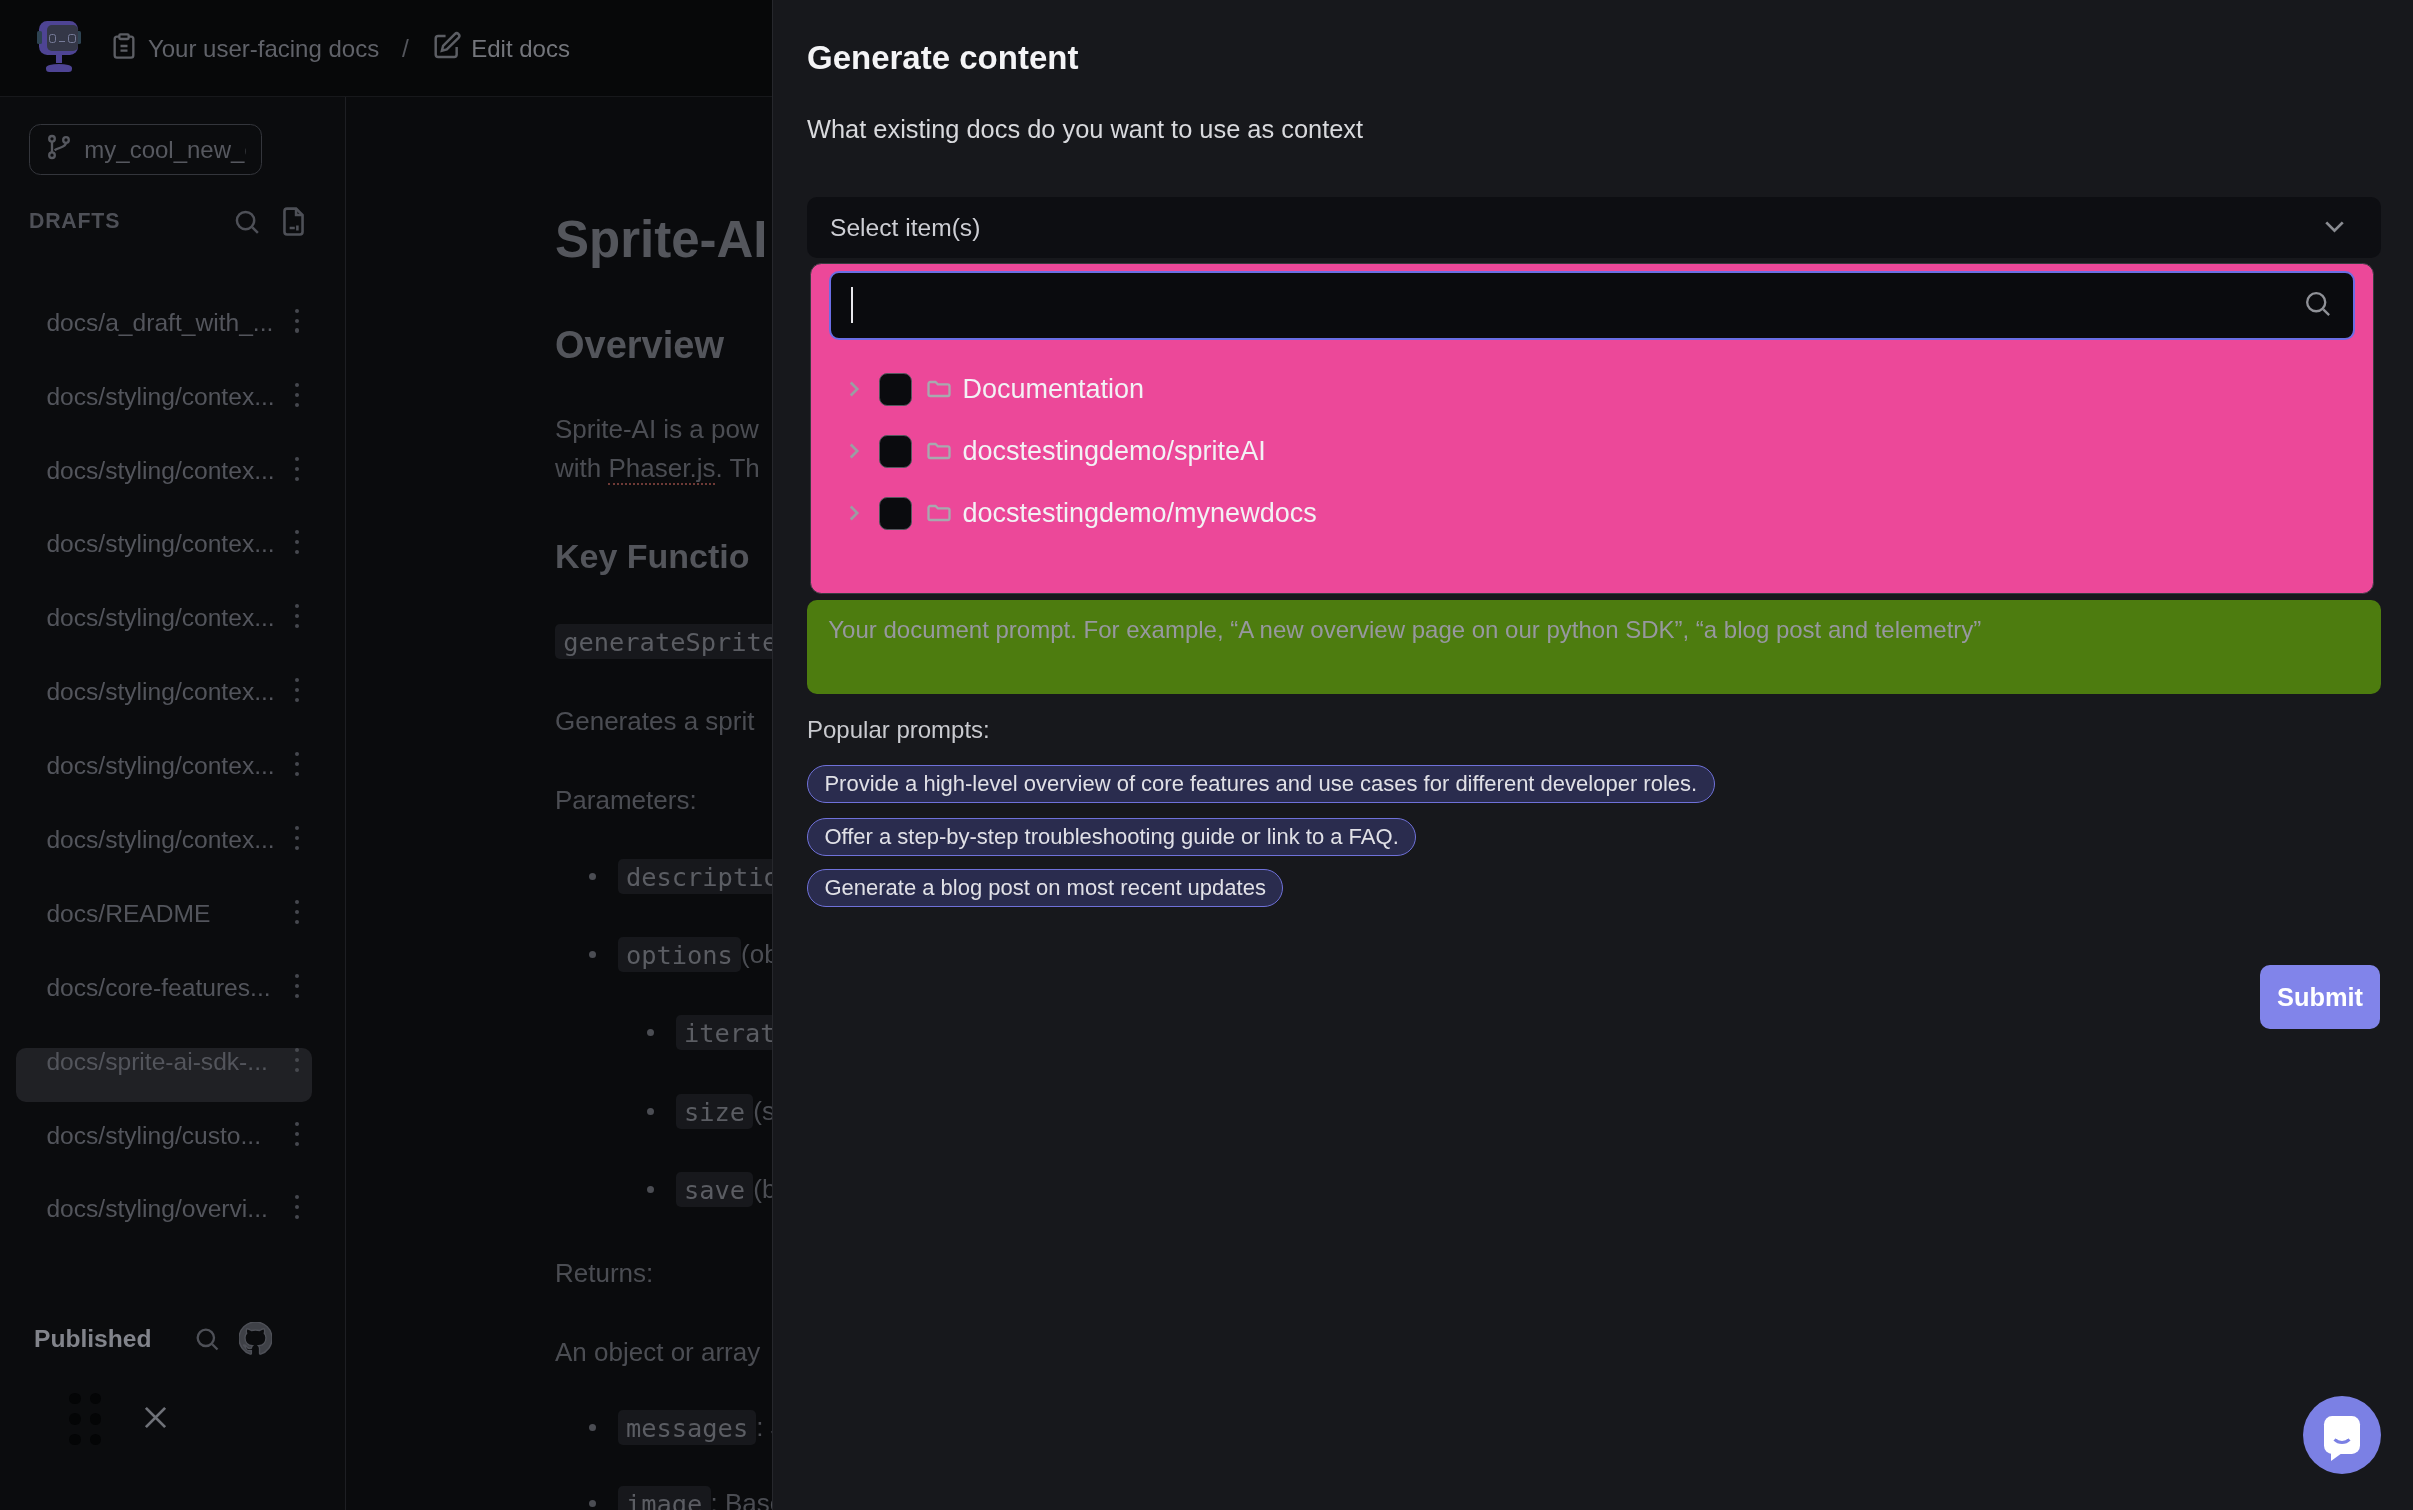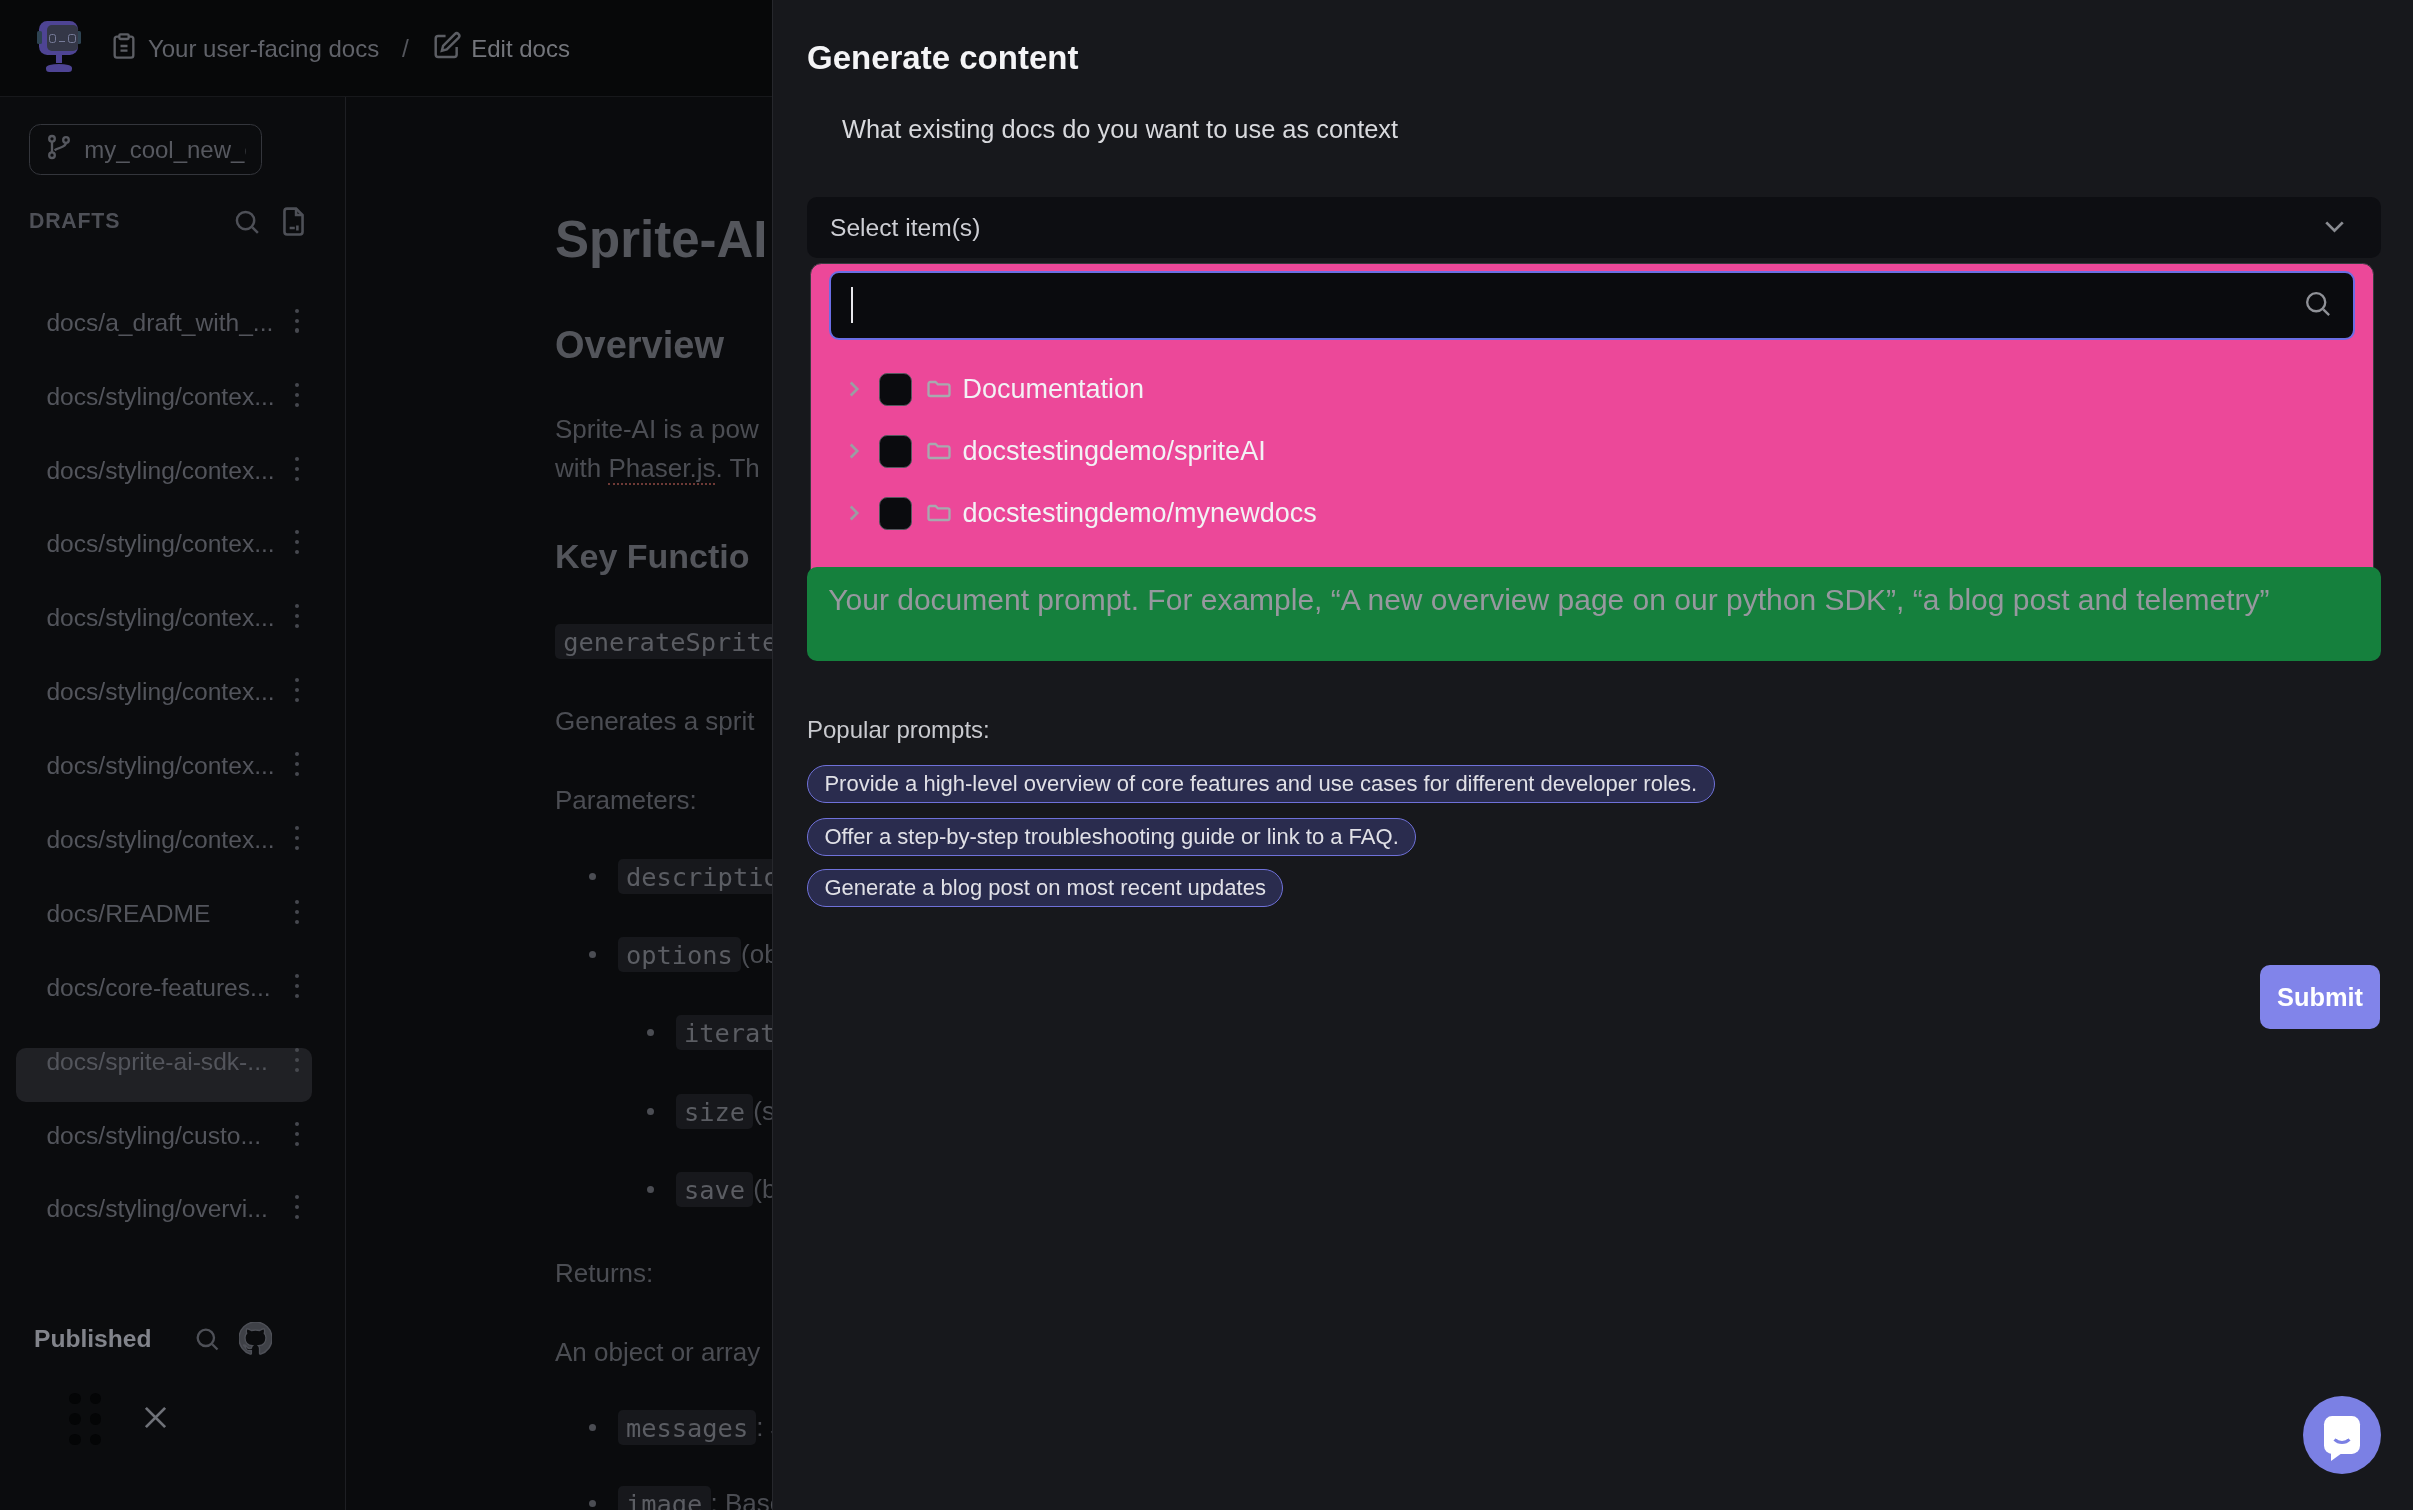--- a/index.html
+++ b/index.html
@@ -55,37 +55,37 @@
   .doc-h2b { color:#53555b; font-size:34px; font-weight:bold; }
   .doc-p { color:#4b4d53; font-size:26px; }
   .doc-link { border-bottom:2.5px dotted #6e3a36; }
   .code-chip { font-family:"DejaVu Sans Mono", monospace; background:#17181c; color:#5b5d63; border-radius:4.9px; padding:2.5px 8.2px; font-size:25.4px; }
   .bullet { display:flex; align-items:center; }
   .bullet::before { content:""; width:7.4px; height:7.4px; border-radius:50%; background:#4b4d53; margin-right:21.3px; flex:none; }
 
   
   .modal { position:absolute; left:772px; top:0; width:1641px; height:1510px; background:#17181c; border-left:0.8px solid #26272c; z-index:5; }
   .modal-title { position:absolute; left:34px; top:39px; color:#f4f4f6; font-size:33px; font-weight:bold; }
-  .modal-question { position:absolute; left:34px; top:115px; color:#d8d9dd; font-size:25.4px;margin-left:35px; }
+  .modal-question { position:absolute; left:34px; top:115px; color:#d8d9dd; font-size:25.4px; }
   .select-box { position:absolute; left:34px; top:197px; width:1574px; height:61px; background:#0d0e12; border-radius:9.9px; display:flex; align-items:center; padding:0 29.6px 0 23px; }
   .select-label { flex:1; color:#cdced4; font-size:24.6px; }
   .select-box svg { stroke:#8a8c92; }
   .dropdown-panel { position:absolute; left:37px; top:263px; width:1564px; height:331px; background:#ec4899; border:0.8px solid #3a3b41; border-radius:11.5px; }
   .search-wrap { position:absolute; left:18px; top:6.6px; width:1526px; height:69px; background:#0a0b0e; border:2.5px solid #6b6ee4; border-radius:9.9px; display:flex; align-items:center; padding:0 19.7px; }
   .caret { width:2.5px; height:36px; background:#e8e8ec; }
   .search-wrap .spacer { flex:1; }
   .search-wrap svg { stroke:#8f9197; }
   .tree-row { position:absolute; left:29.6px; width:1502px; height:62px; display:flex; align-items:center; }
   .tree-chevron { width:38px; display:flex; }
   .tree-chevron svg { stroke:#9b9da3; }
   .tree-check { width:33px; height:33px; border:1.6px solid #55575e; border-radius:8.2px; background:#0a0b0e; margin-right:13px; }
   .tree-folder { margin-right:9.9px; display:flex; }
   .tree-folder svg { stroke:#a7a9af; }
   .tree-label { color:#f2f2f5; font-size:27px; }
-  .prompt-area { position:absolute; left:34px; top:567px; width:1574px; height:94px; background:#15803d; border:none; border-radius:9.9px; resize:none; padding:16.4px 21.3px; font-family:"Liberation Sans", sans-serif; font-size:30px; color:#d8d9dd; outline:none; }
+  .prompt-area { position:absolute; left:34px; top:600px; width:1574px; height:94px; background:#4d7c0f; border:none; border-radius:9.9px; resize:none; padding:16.4px 21.3px; font-family:"Liberation Sans", sans-serif; font-size:24px; color:#d8d9dd; outline:none; }
   .prompt-area::placeholder { color:#97989f; }
   .popular-label { position:absolute; left:34px; top:716px; color:#c9cacf; font-size:24px; }
   .pill { position:absolute; left:34px; height:38px; background:#2a2c4e; border:1.6px solid #6f71d9; border-radius:820px; display:flex; align-items:center; padding:0 16.4px; color:#e0e0e6; font-size:22px; white-space:nowrap; }
   .submit-btn { position:absolute; left:1487px; top:965px; width:120px; height:64px; background:#8184ea; border:none; border-radius:9.9px; color:#ffffff; font-size:25.4px; font-weight:bold; font-family:"Liberation Sans", sans-serif; }
 
   .chat-fab { position:absolute; left:2303px; top:1396px; width:78px; height:78px; border-radius:50%; background:#7b80e4; z-index:9; display:flex; align-items:center; justify-content:center; }
   .chat-bubble { position:relative; width:36px; height:38px; background:#ffffff; border-radius:8.2px; }
   .chat-bubble::after { content:""; position:absolute; left:6.6px; bottom:-6.6px; width:0; height:0; border-left:11.5px solid #ffffff; border-bottom:8.2px solid transparent; }
   .chat-smile { position:absolute; left:5.7px; top:16.4px; width:24.6px; height:11.5px; border:3.3px solid #7b80e4; border-top:none; border-left-color:transparent; border-right-color:transparent; border-radius:0 0 13px 13px; }
 </style>

